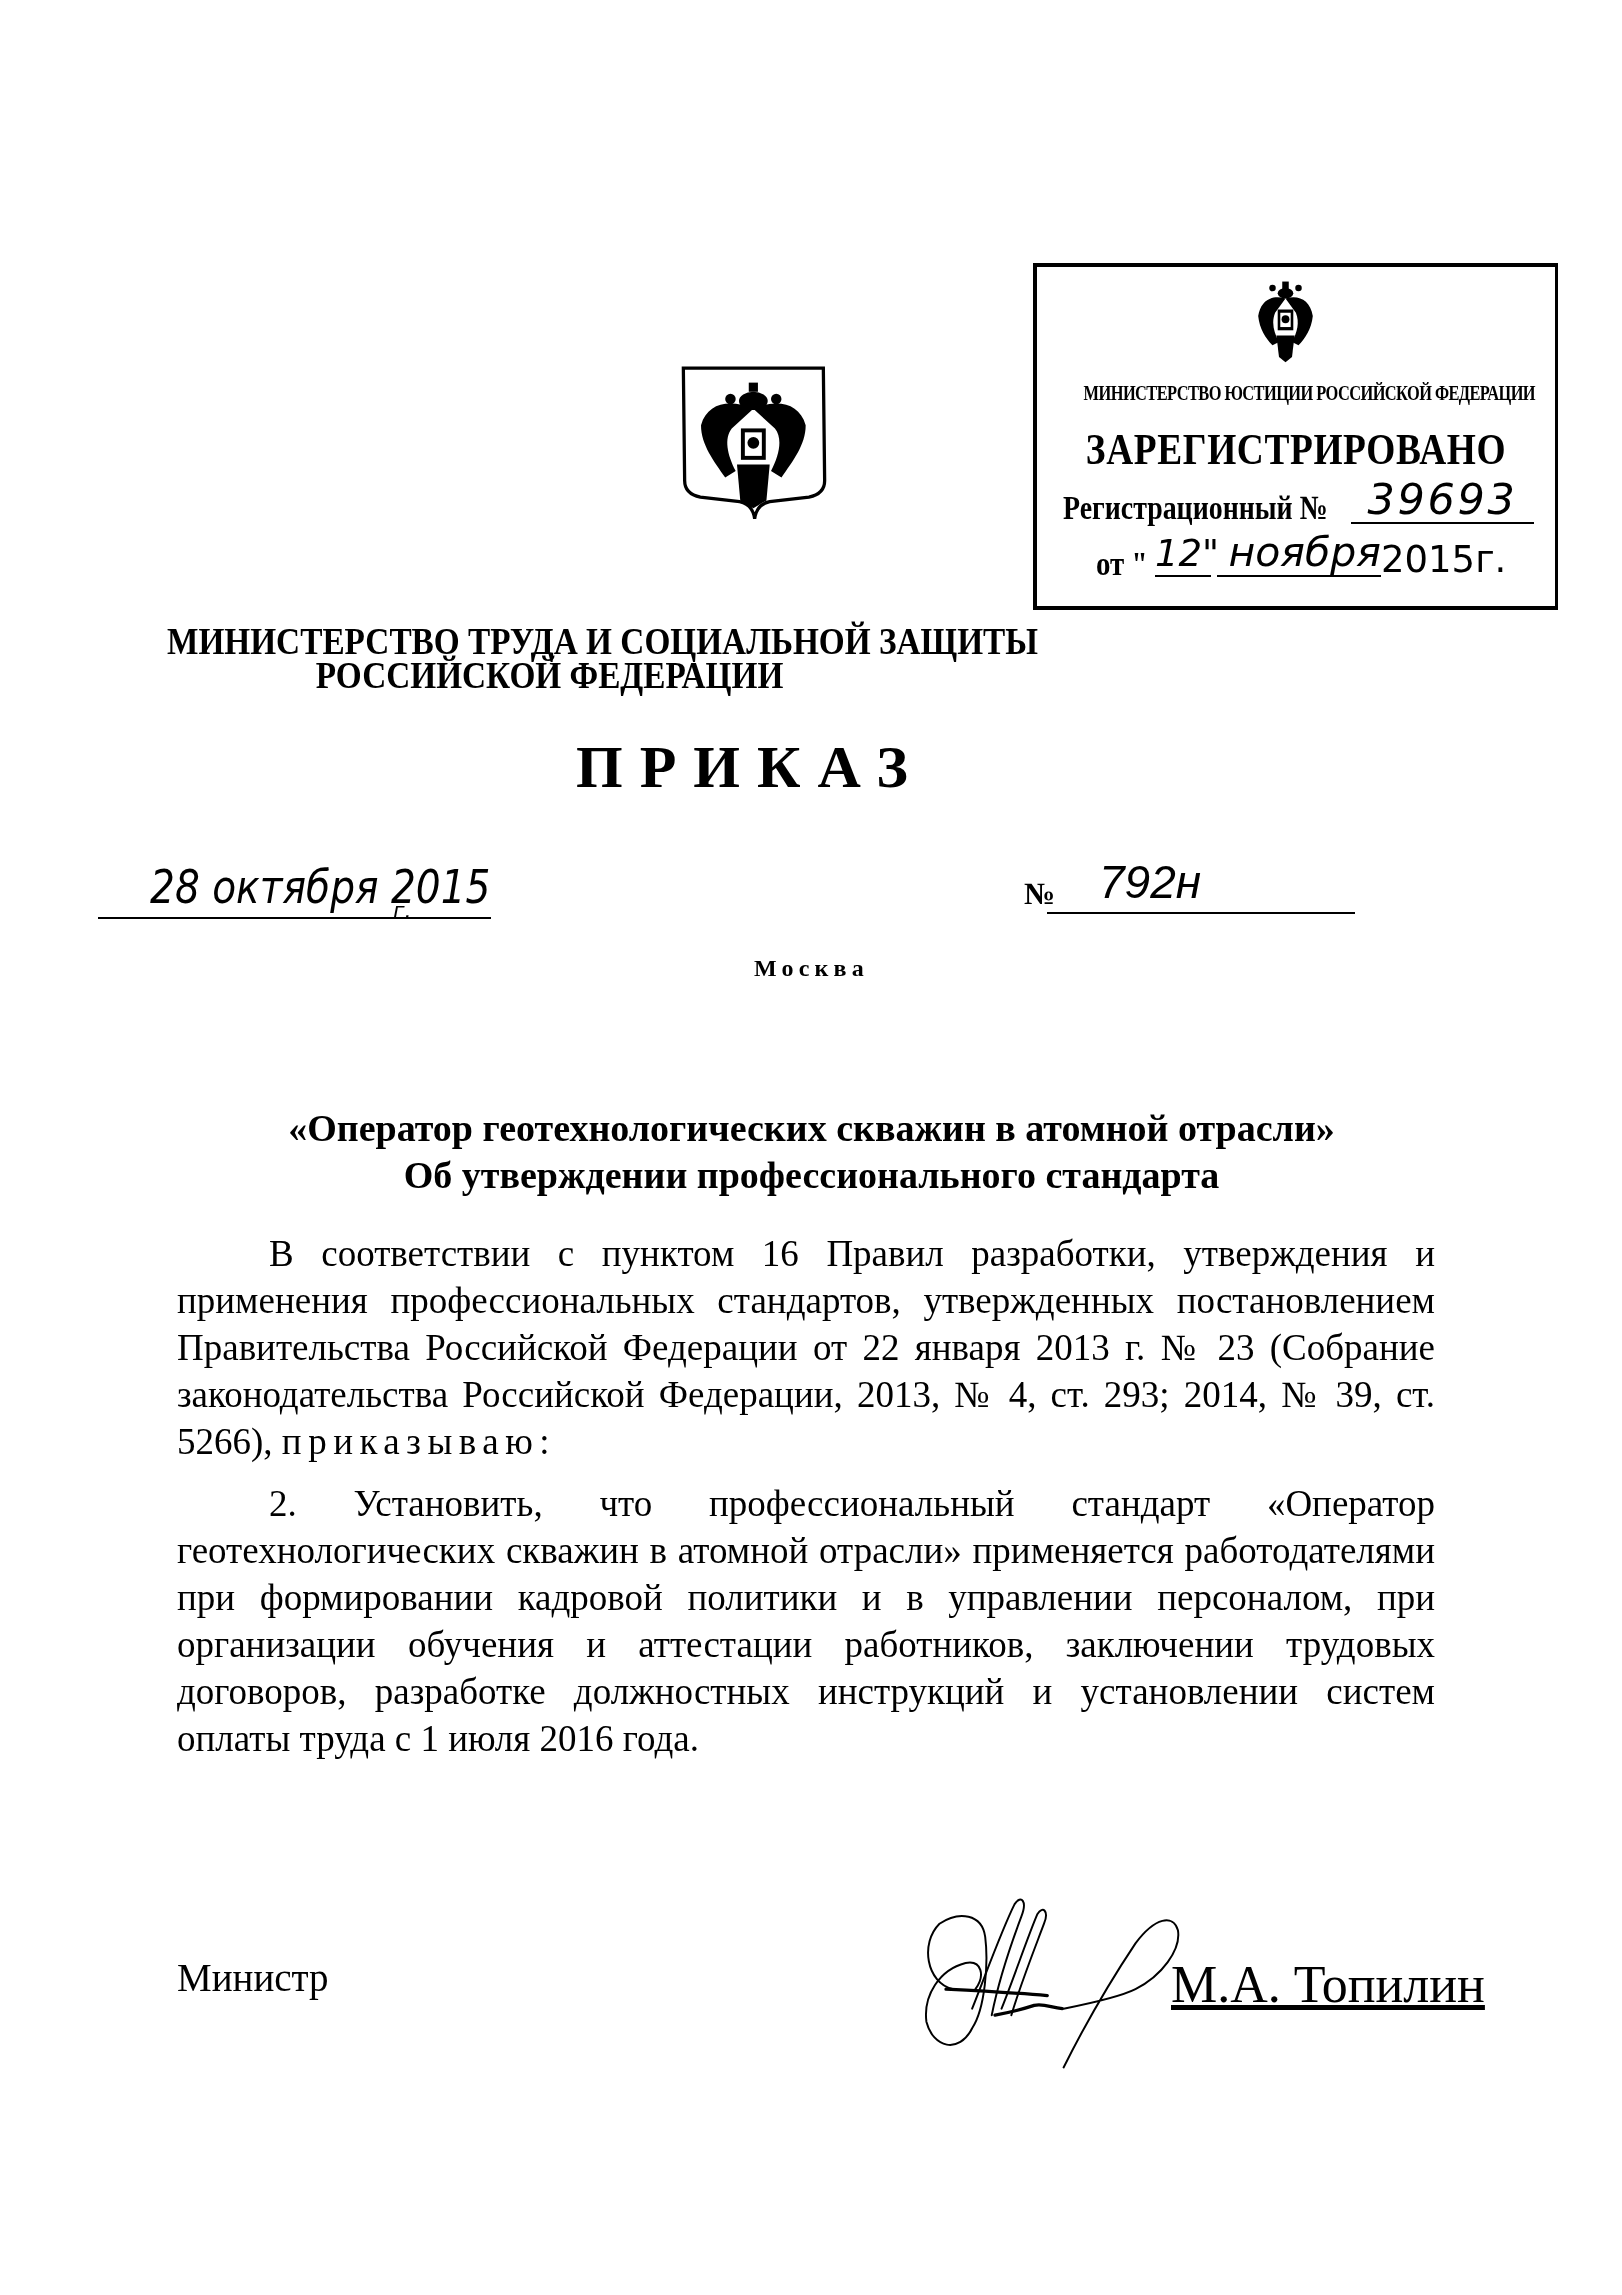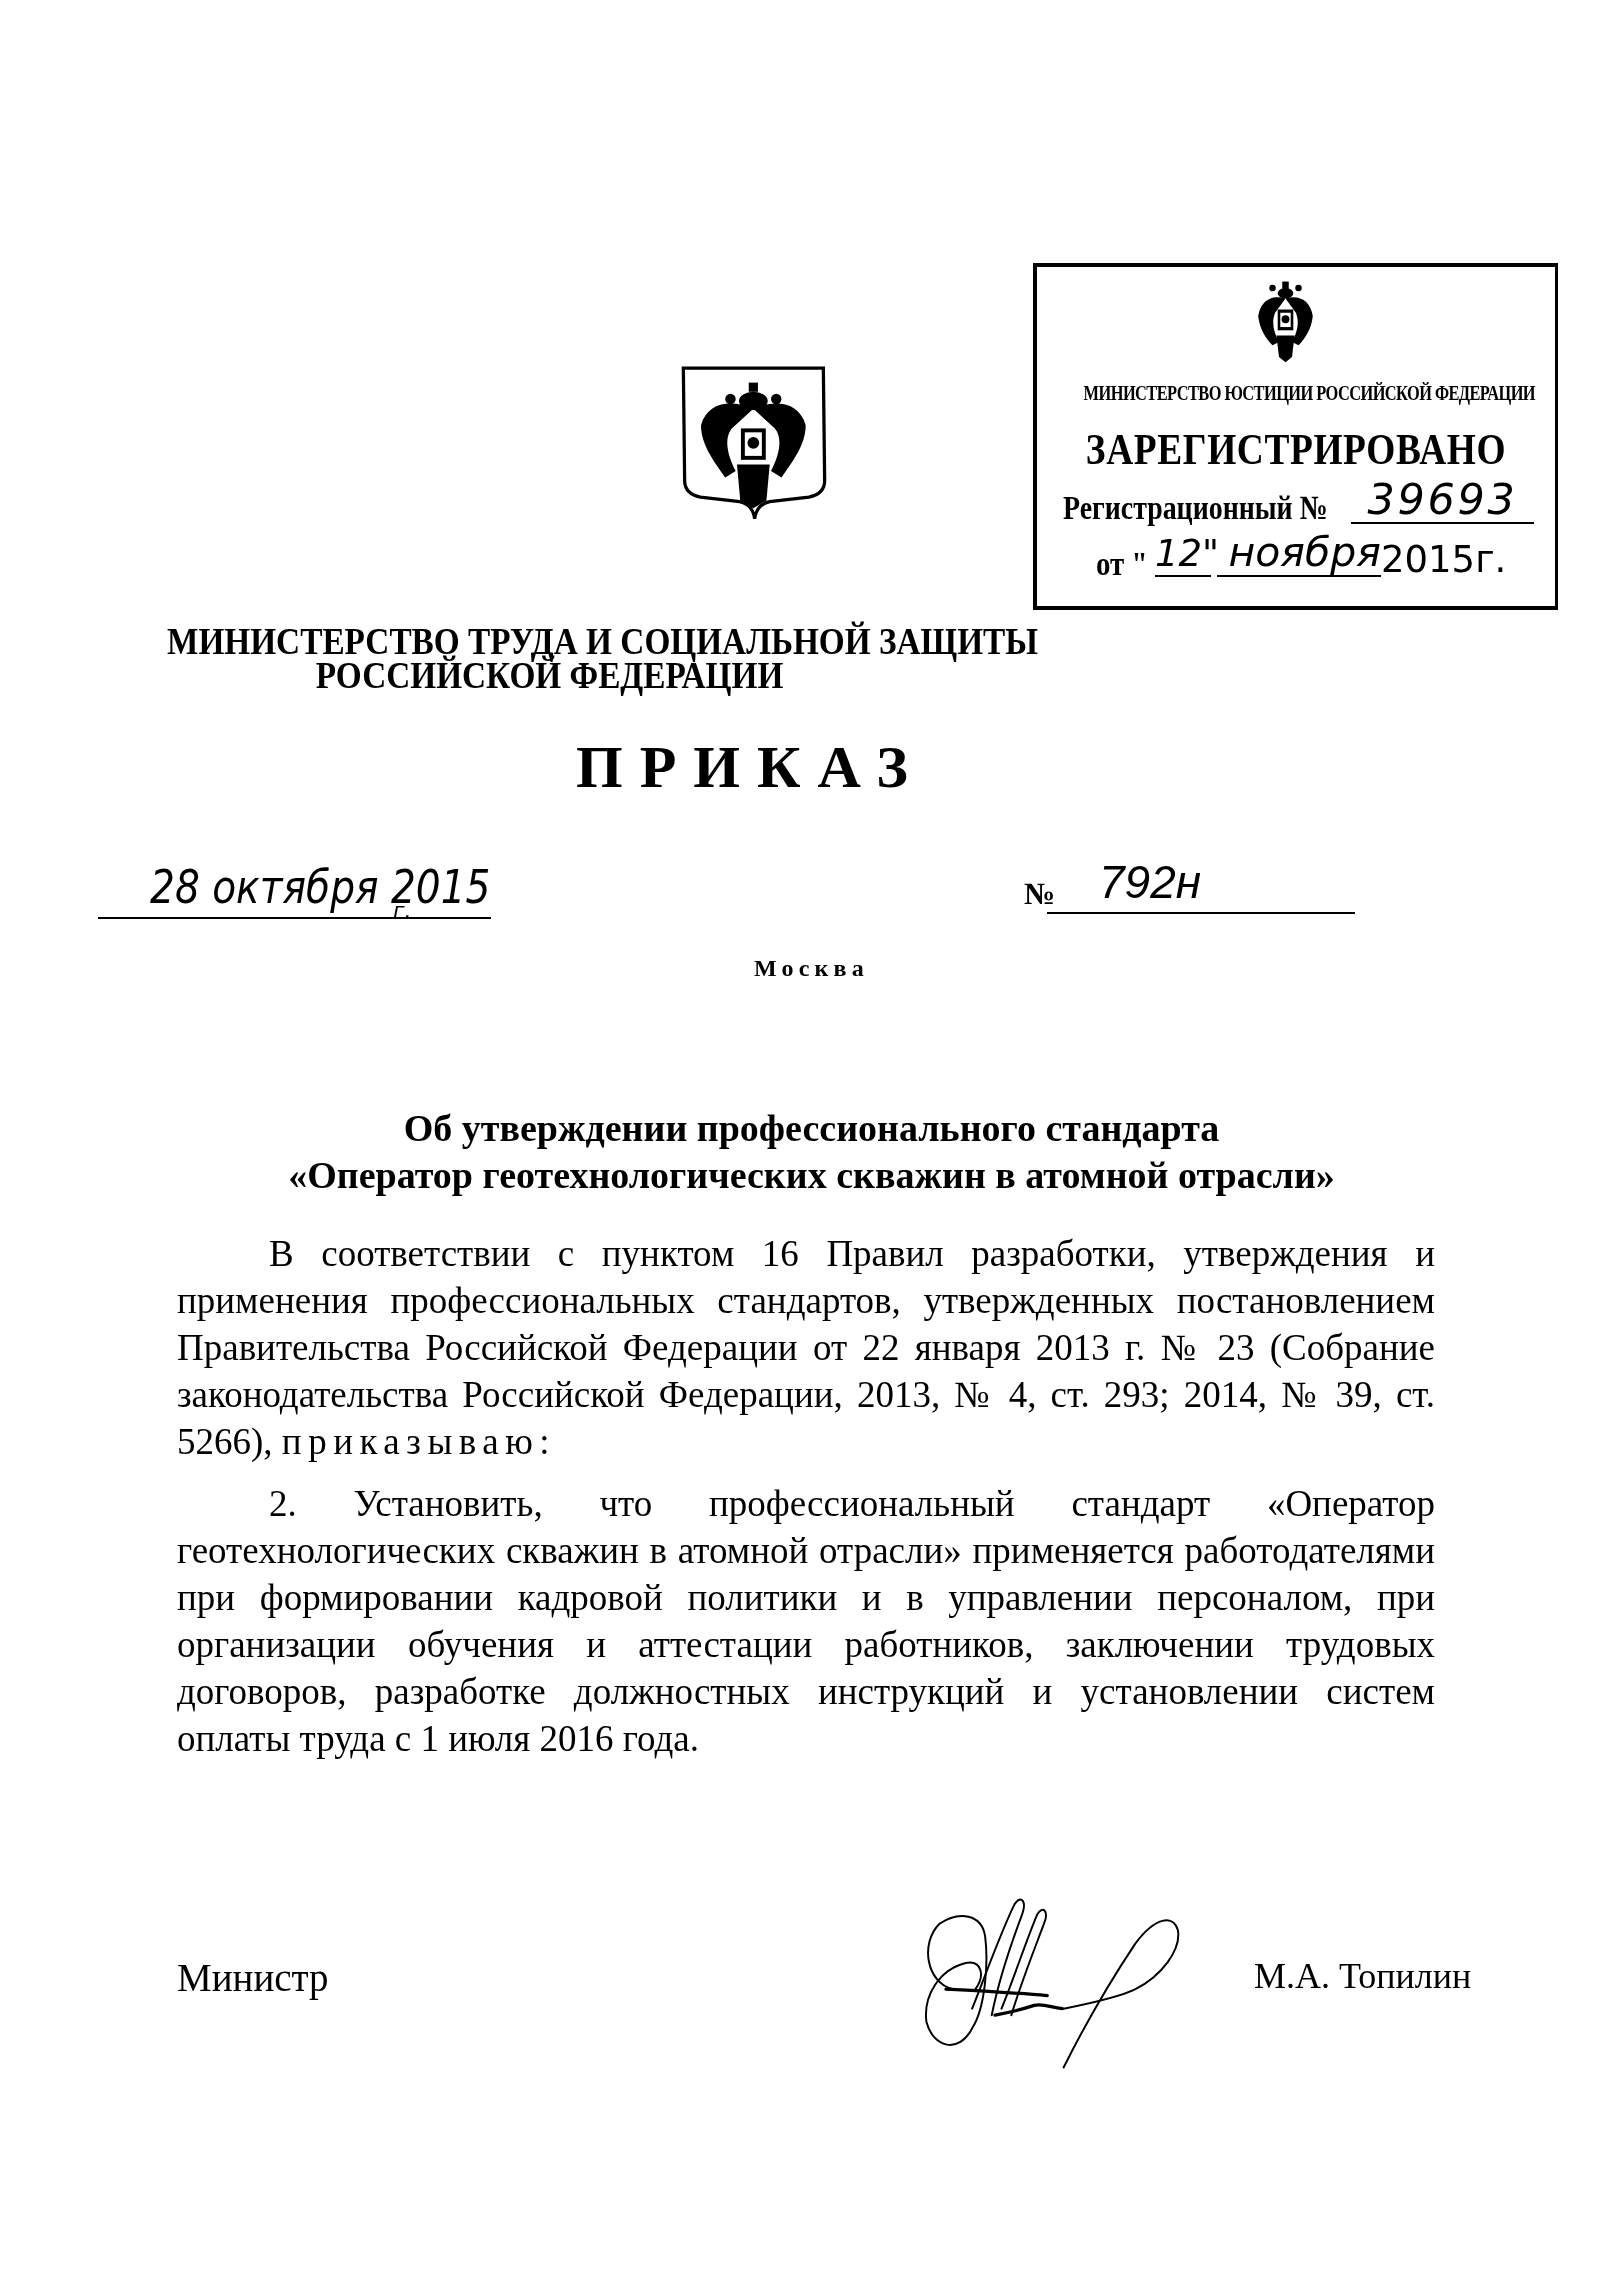--- a/index.html
+++ b/index.html
@@ -65,21 +65,21 @@
   
   .body { position: absolute; left: 177px; width: 1258px; font-size: 37px; line-height: 47px;
           text-align: justify; text-align-last: left; }
   .body p { margin: 0; text-indent: 92px; }
   .body-intro { top: 1230px; }
   .body-items { top: 1480px; }
   .spaced { letter-spacing: 6.5px; }
 
   
   .sig-role { position: absolute; left: 177px; top: 1955px; font-size: 39px; }
-  .sig-name { position: absolute; left: 1254px; top: 1955px; font-size: 36px; white-space: nowrap; }
+  .sig-name { position: absolute; left: 1171px; top: 1955px; font-size: 52px; white-space: nowrap; text-decoration: underline; }
   .sig-mark { position: absolute; left: 887px; top: 1878px; width: 314px; height: 196px; }
 </style>
 </head>
 <body>
 
 <div class="stamp">
   <svg class="stamp-emblem" viewBox="0 0 100 130">
     <g fill="#000">
       <rect x="45" y="2" width="10" height="12"></rect>
       <ellipse cx="50" cy="20" rx="12" ry="8"></ellipse>
@@ -128,22 +128,22 @@
 </div>
 <span class="date-suffix">г.</span>
 <span class="num-sign">№</span>
 <div class="num-field">
   <span class="num-hand">792н</span>
 </div>
 
 <div class="city">Москва</div>
 
 <div class="subject">
+  <div>«Оператор геотехнологических скважин в атомной отрасли»</div>
   <div>Об утверждении профессионального стандарта</div>
-  <div>«Оператор геотехнологических скважин в атомной отрасли»</div>
 </div>
 
 <div class="body body-intro">
   <p><span>В соответствии с пунктом 16 Правил разработки, утверждения и применения профессиональных стандартов, утвержденных постановлением Правительства Российской Федерации от 22 января 2013 г. № 23 (Собрание законодательства Российской Федерации, 2013, № 4, ст. 293; 2014, № 39, ст. 5266),</span> <span class="spaced">приказываю:</span></p>
 </div>
 
 <div class="body body-items">
   <p>2. Установить, что профессиональный стандарт «Оператор геотехнологических скважин в атомной отрасли» применяется работодателями при формировании кадровой политики и в управлении персоналом, при организации обучения и аттестации работников, заключении трудовых договоров, разработке должностных инструкций и установлении систем оплаты труда с 1 июля 2016 года.</p>
 </div>
 

